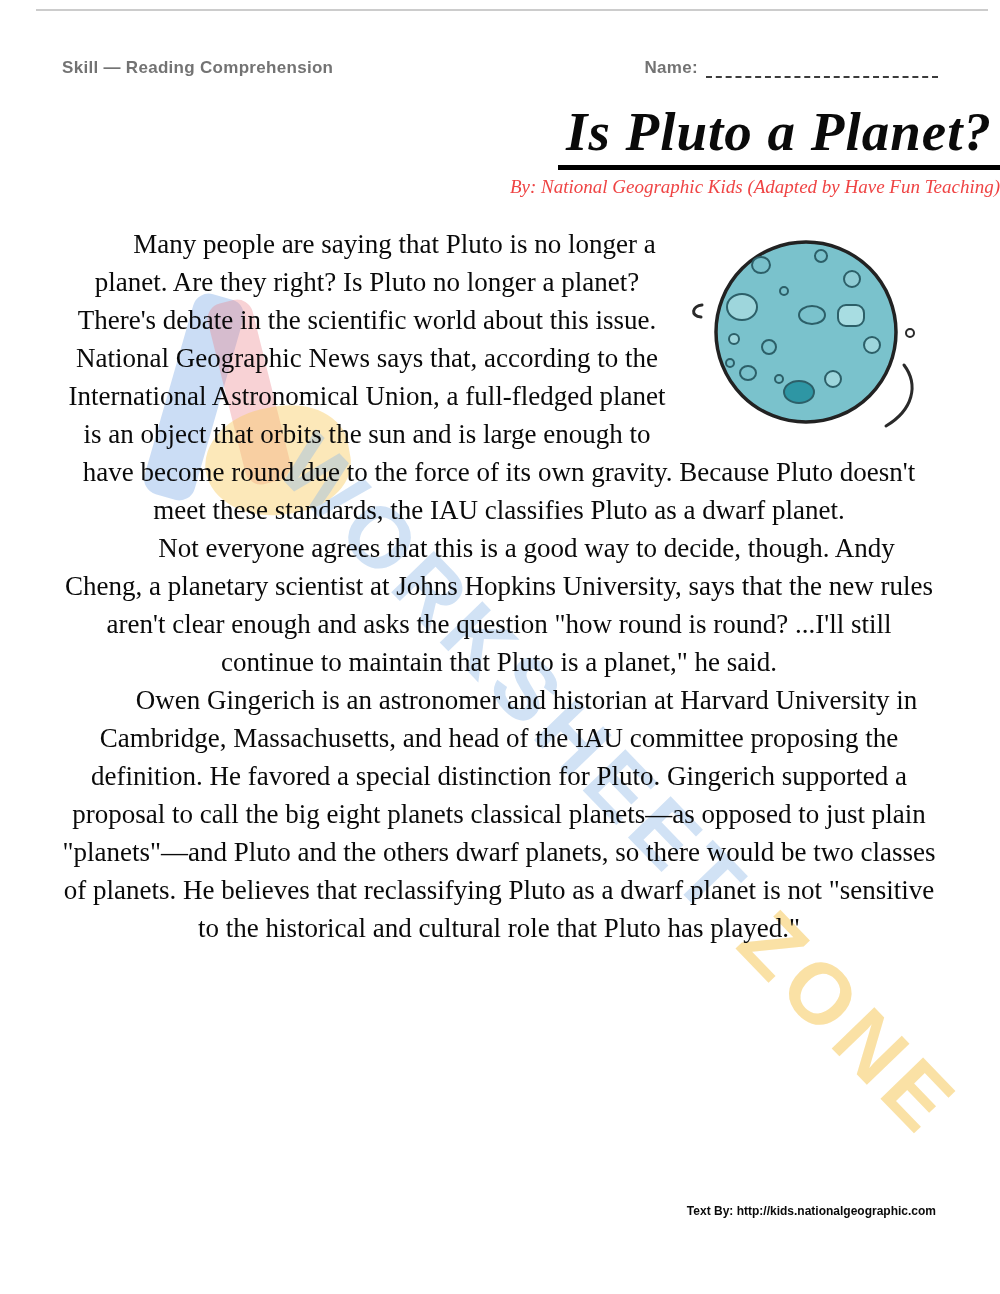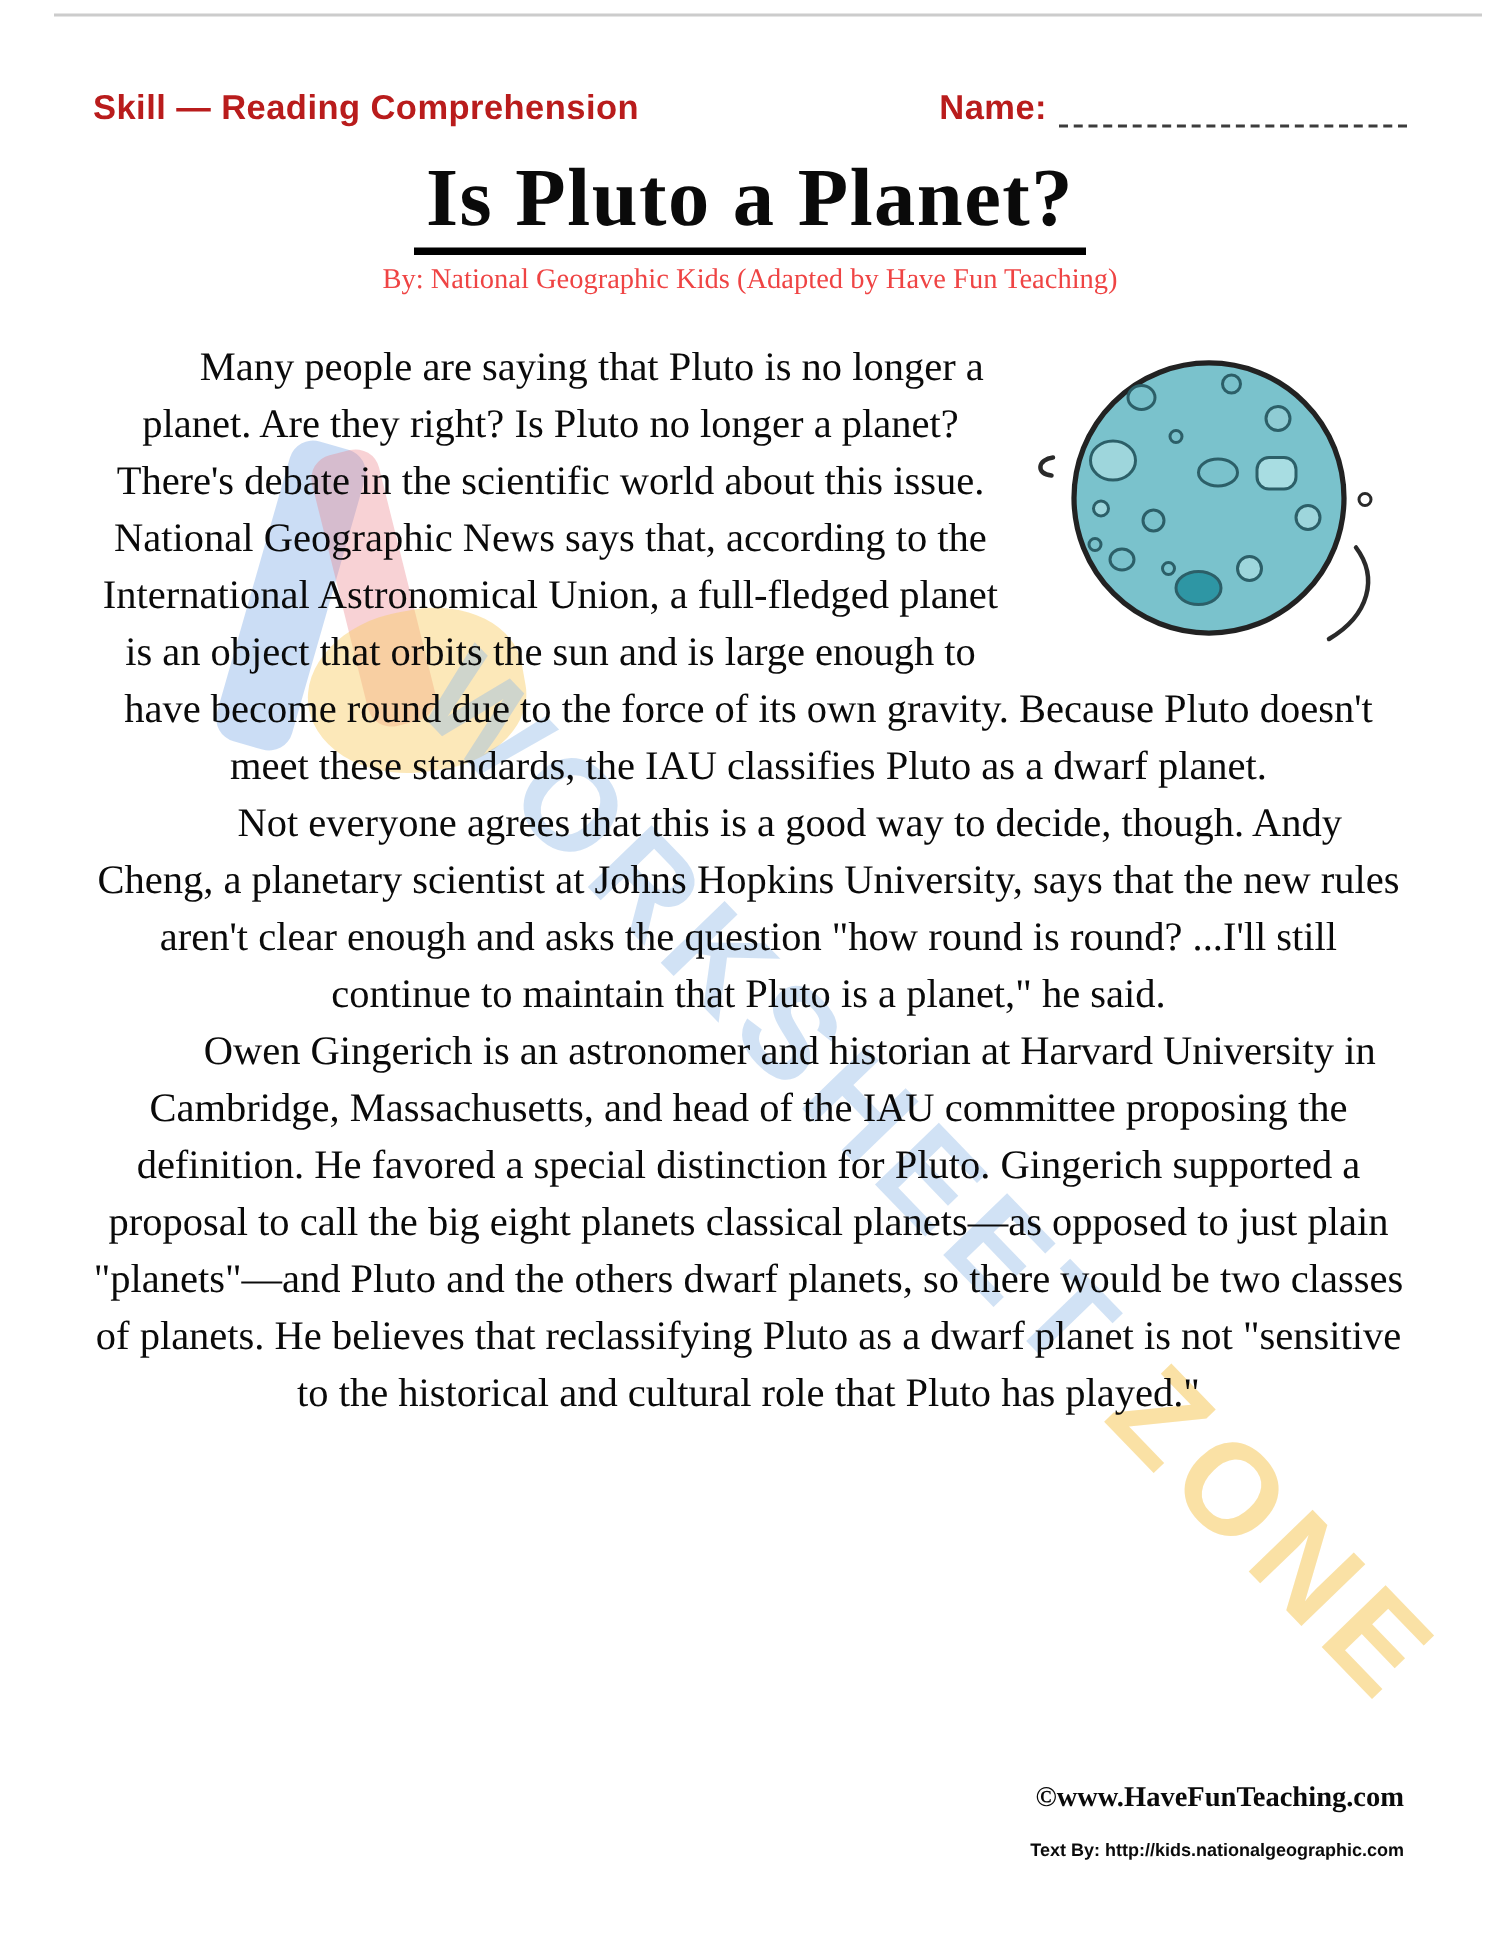--- a/index.html
+++ b/index.html
@@ -6,27 +6,27 @@
   .page {
     position:relative; width:1000px; height:1294px; margin:0 auto;
     background:#ffffff; overflow:hidden;
     font-family:"Liberation Serif", serif; color:#0a0a0a;
   }
   .scan-line { position:absolute; top:9px; left:36px; width:952px; height:2px; background:#cccccc; z-index:3; }
 
   .header {
     position:absolute; top:58px; left:62px; right:62px; z-index:3;
     display:flex; justify-content:space-between; align-items:flex-end;
-    font-family:"Liberation Sans", sans-serif; font-size:23px; font-weight:700; color:#b91c1c;
+    font-family:"Liberation Sans", sans-serif; font-size:17px; font-weight:700; color:#737373;
     letter-spacing:0.3px;
   }
   .name-area { display:flex; align-items:flex-end; gap:8px; }
   .name-line { display:inline-block; width:232px; height:1.05em; border-bottom:2px dashed #3c3c3c; }
 
-  .title-wrap { position:absolute; top:100px; left:0; width:100%; text-align:center; z-index:3; }
+  .title-wrap { position:absolute; top:100px; left:0; width:100%; text-align:right; z-index:3;font-style:italic; }
   .title { margin:0; font-size:55px; font-weight:700; letter-spacing:1px; }
   .title-underline { display:inline-block; border-bottom:5px solid #000; padding:0 8px 2px; }
   .byline { font-size:19px; margin-top:6px; color:#ef4444; }
 
   .article {
     position:absolute; top:194px; left:62px; width:874px; z-index:2;
     font-size:27px; line-height:38px; text-align:center;margin-top:31px;
   }
   .para { margin:0; text-indent:55px; }
 
@@ -110,17 +110,16 @@
           <circle cx="93" cy="152" r="4" fill="#7ac2cc"></circle>
         </g>
       </svg>
     </div>
     <p class="para">Many people are saying that Pluto is no longer a planet. Are they right? Is Pluto no longer a planet? There's debate in the scientific world about this issue. National Geographic News says that, according to the International Astronomical Union, a full-fledged planet is an object that orbits the sun and is large enough to have become round due to the force of its own gravity. Because Pluto doesn't meet these standards, the IAU classifies Pluto as a dwarf planet.</p>
     <p class="para">Not everyone agrees that this is a good way to decide, though. Andy Cheng, a planetary scientist at Johns Hopkins University, says that the new rules aren't clear enough and asks the question "how round is round? ...I'll still continue to maintain that Pluto is a planet," he said.</p>
     <p class="para">Owen Gingerich is an astronomer and historian at Harvard University in Cambridge, Massachusetts, and head of the IAU committee proposing the definition. He favored a special distinction for Pluto. Gingerich supported a proposal to call the big eight planets classical planets—as opposed to just plain "planets"—and Pluto and the others dwarf planets, so there would be two classes of planets. He believes that reclassifying Pluto as a dwarf planet is not "sensitive to the historical and cultural role that Pluto has played."</p>
   </div>
 
   <div class="footer">
-    <div class="footer-main">©www.HaveFunTeaching.com</div>
     <div class="footer-sub">Text By: http://kids.nationalgeographic.com</div>
   </div>
 
 </div>
 
 </body></html>

